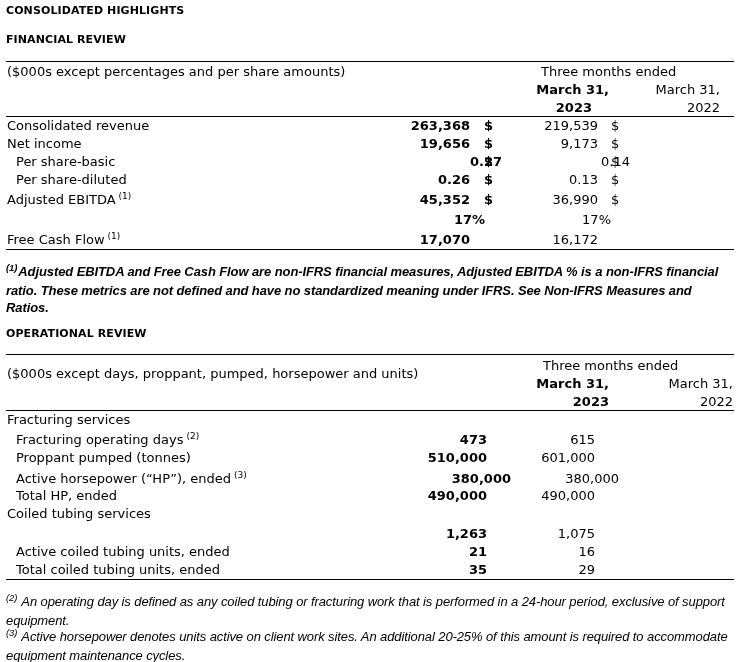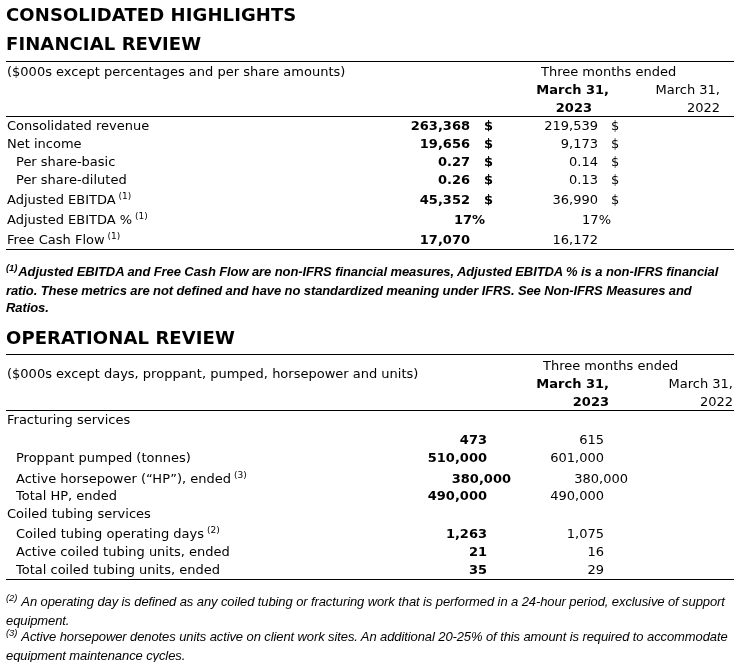--- a/index.html
+++ b/index.html
@@ -1,41 +1,41 @@
 <!DOCTYPE html>
 <html><head>
   <meta charset="utf-8">
   <style>
     html, body { margin: 0; padding: 0; background: #ffffff; }
     body {
       width: 740px; height: 662px; position: relative; overflow: hidden;
       font-family: "DejaVu Sans", sans-serif; color: #000; font-size: 13px;
     }
     .abs { position: absolute; white-space: nowrap; }
-    .h { font-weight: bold; font-size: 18px; letter-spacing: 0.1px; text-align: center; }
+    .h { font-weight: bold; font-size: 11px; letter-spacing: 0.1px; text-align: center; }
     .rule { position: absolute; left: 6px; width: 728px; height: 0; border-top: 1.3px solid #000; }
     .b { font-weight: bold; }
     .sup { font-size: 9px; position: relative; top: -5px; margin-left: 3px; }
     .fn {
       position: absolute; left: 6px; width: 728px;
       font-family: "Liberation Sans", sans-serif; font-style: italic;
       font-size: 13px; line-height: 17.5px; letter-spacing: -0.1px;
     }
     .fn .fsup { font-size: 9.5px; position: relative; top: -5px; margin-right: 1px; }
     .row { position: absolute; left: 0; width: 618px; height: 18px; }
     .row .lbl { position: absolute; left: 7px; }
     .row .lbl.ind { left: 16px; }
     .row .d1 { position: absolute; left: 484px; font-weight: bold; }
     .row .v1 { position: absolute; right: 148px; font-weight: bold; }
     .row .d2 { position: absolute; left: 611px; }
     .row .v2 { position: absolute; right: 20px; }
     .row .v1p { position: absolute; right: 133px; font-weight: bold; }
     .row .v2p { position: absolute; right: 7px; }
     .row .ov1 { position: absolute; right: 131px; font-weight: bold; }
-    .row .ov2 { position: absolute; right: 14px; }
+    .row .ov2 { position: absolute; right: 23px; }
   </style>
 </head>
 <body>
 
 <div class="abs h" style="left:6px; top:4px;">CONSOLIDATED HIGHLIGHTS</div>
 <div class="abs h" style="left:6px; top:33px;">FINANCIAL REVIEW</div>
 
 <div>
   <div class="rule" style="top:61px;"></div>
   <div class="abs" style="left:7px; top:64px;">($000s except percentages and per share amounts)</div>
@@ -53,21 +53,21 @@
     <span class="d2">$</span>
     <span class="v2">219,539</span>
   </div>
   <div class="row" style="top:136px;">
     <span class="lbl">Net income</span>
     <span class="d1">$</span>
     <span class="v1">19,656</span>
     <span class="d2">$</span>
     <span class="v2">9,173</span>
   </div>
-  <div class="row" style="top:154px;">
+  <div class="row" style="top:154px;padding-left:32px;">
     <span class="lbl ind">Per share-basic</span>
     <span class="d1">$</span>
     <span class="v1">0.27</span>
     <span class="d2">$</span>
     <span class="v2">0.14</span>
   </div>
   <div class="row" style="top:172px;">
     <span class="lbl ind">Per share-diluted</span>
     <span class="d1">$</span>
     <span class="v1">0.26</span>
@@ -75,21 +75,20 @@
     <span class="v2">0.13</span>
   </div>
   <div class="row" style="top:192px;">
     <span class="lbl"><span>Adjusted EBITDA</span><span class="sup">(1)</span></span>
     <span class="d1">$</span>
     <span class="v1">45,352</span>
     <span class="d2">$</span>
     <span class="v2">36,990</span>
   </div>
   <div class="row" style="top:212px;">
-    <span class="lbl"><span>Adjusted EBITDA %</span><span class="sup">(1)</span></span>
     <span class="v1p">17%</span>
     <span class="v2p">17%</span>
   </div>
   <div class="row" style="top:232px;">
     <span class="lbl"><span>Free Cash Flow</span><span class="sup">(1)</span></span>
     <span class="v1">17,070</span>
     <span class="v2">16,172</span>
   </div>
   <div class="rule" style="top:249px;"></div>
 </div>
@@ -105,20 +104,21 @@
   <div class="abs b" style="right:131px; top:376px;">March 31,</div>
   <div class="abs b" style="right:131px; top:394px;">2023</div>
   <div class="abs" style="right:7px; top:376px;">March 31,</div>
   <div class="abs" style="right:7px; top:394px;">2022</div>
   <div class="rule" style="top:410px;"></div>
 
   <div class="row" style="top:412px;">
     <span class="lbl">Fracturing services</span>
   </div>
   <div class="row" style="top:432px;">
+    <span class="lbl ind"><span>Fracturing operating days</span><span class="sup">(2)</span></span>
     <span class="ov1">473</span>
     <span class="ov2">615</span>
   </div>
   <div class="row" style="top:450px;">
     <span class="lbl ind">Proppant pumped (tonnes)</span>
     <span class="ov1">510,000</span>
     <span class="ov2">601,000</span>
   </div>
   <div class="row" style="top:471px;padding-left:24px;">
     <span class="lbl ind"><span>Active horsepower (“HP”), ended</span><span class="sup">(3)</span></span>
@@ -127,21 +127,20 @@
   </div>
   <div class="row" style="top:488px;">
     <span class="lbl ind">Total HP, ended</span>
     <span class="ov1">490,000</span>
     <span class="ov2">490,000</span>
   </div>
   <div class="row" style="top:506px;padding-left:28px;">
     <span class="lbl">Coiled tubing services</span>
   </div>
   <div class="row" style="top:526px;">
-    <span class="lbl ind"><span>Coiled tubing operating days</span><span class="sup">(2)</span></span>
     <span class="ov1">1,263</span>
     <span class="ov2">1,075</span>
   </div>
   <div class="row" style="top:544px;">
     <span class="lbl ind">Active coiled tubing units, ended</span>
     <span class="ov1">21</span>
     <span class="ov2">16</span>
   </div>
   <div class="row" style="top:562px;">
     <span class="lbl ind">Total coiled tubing units, ended</span>

